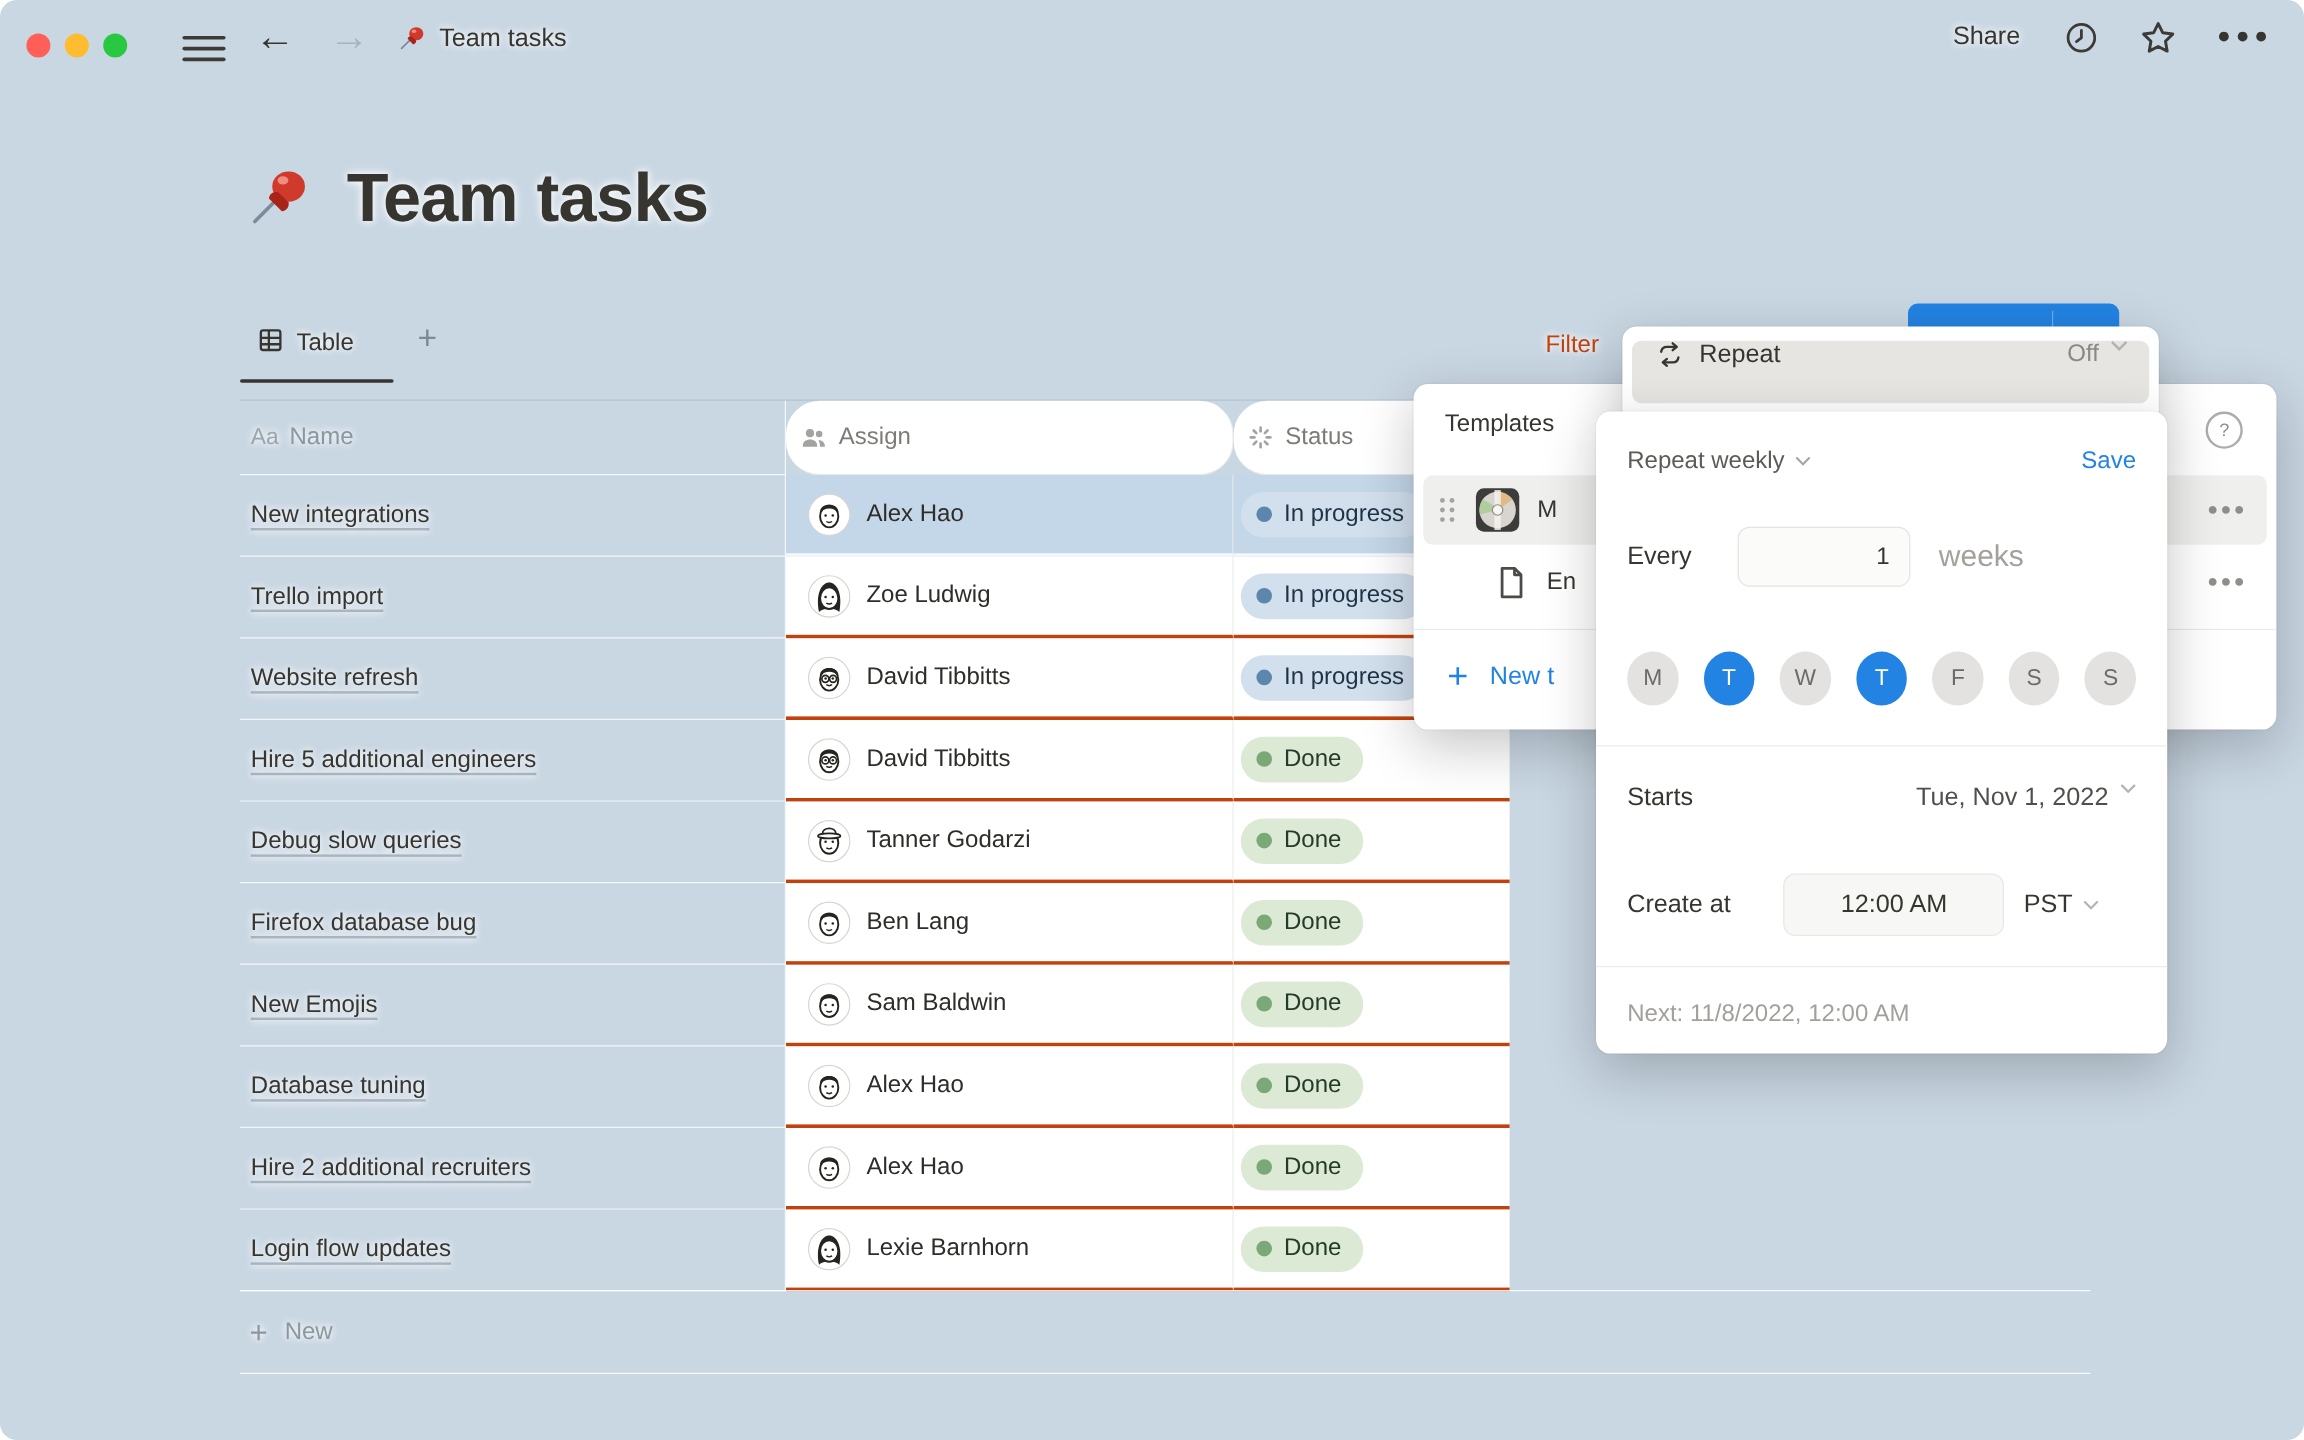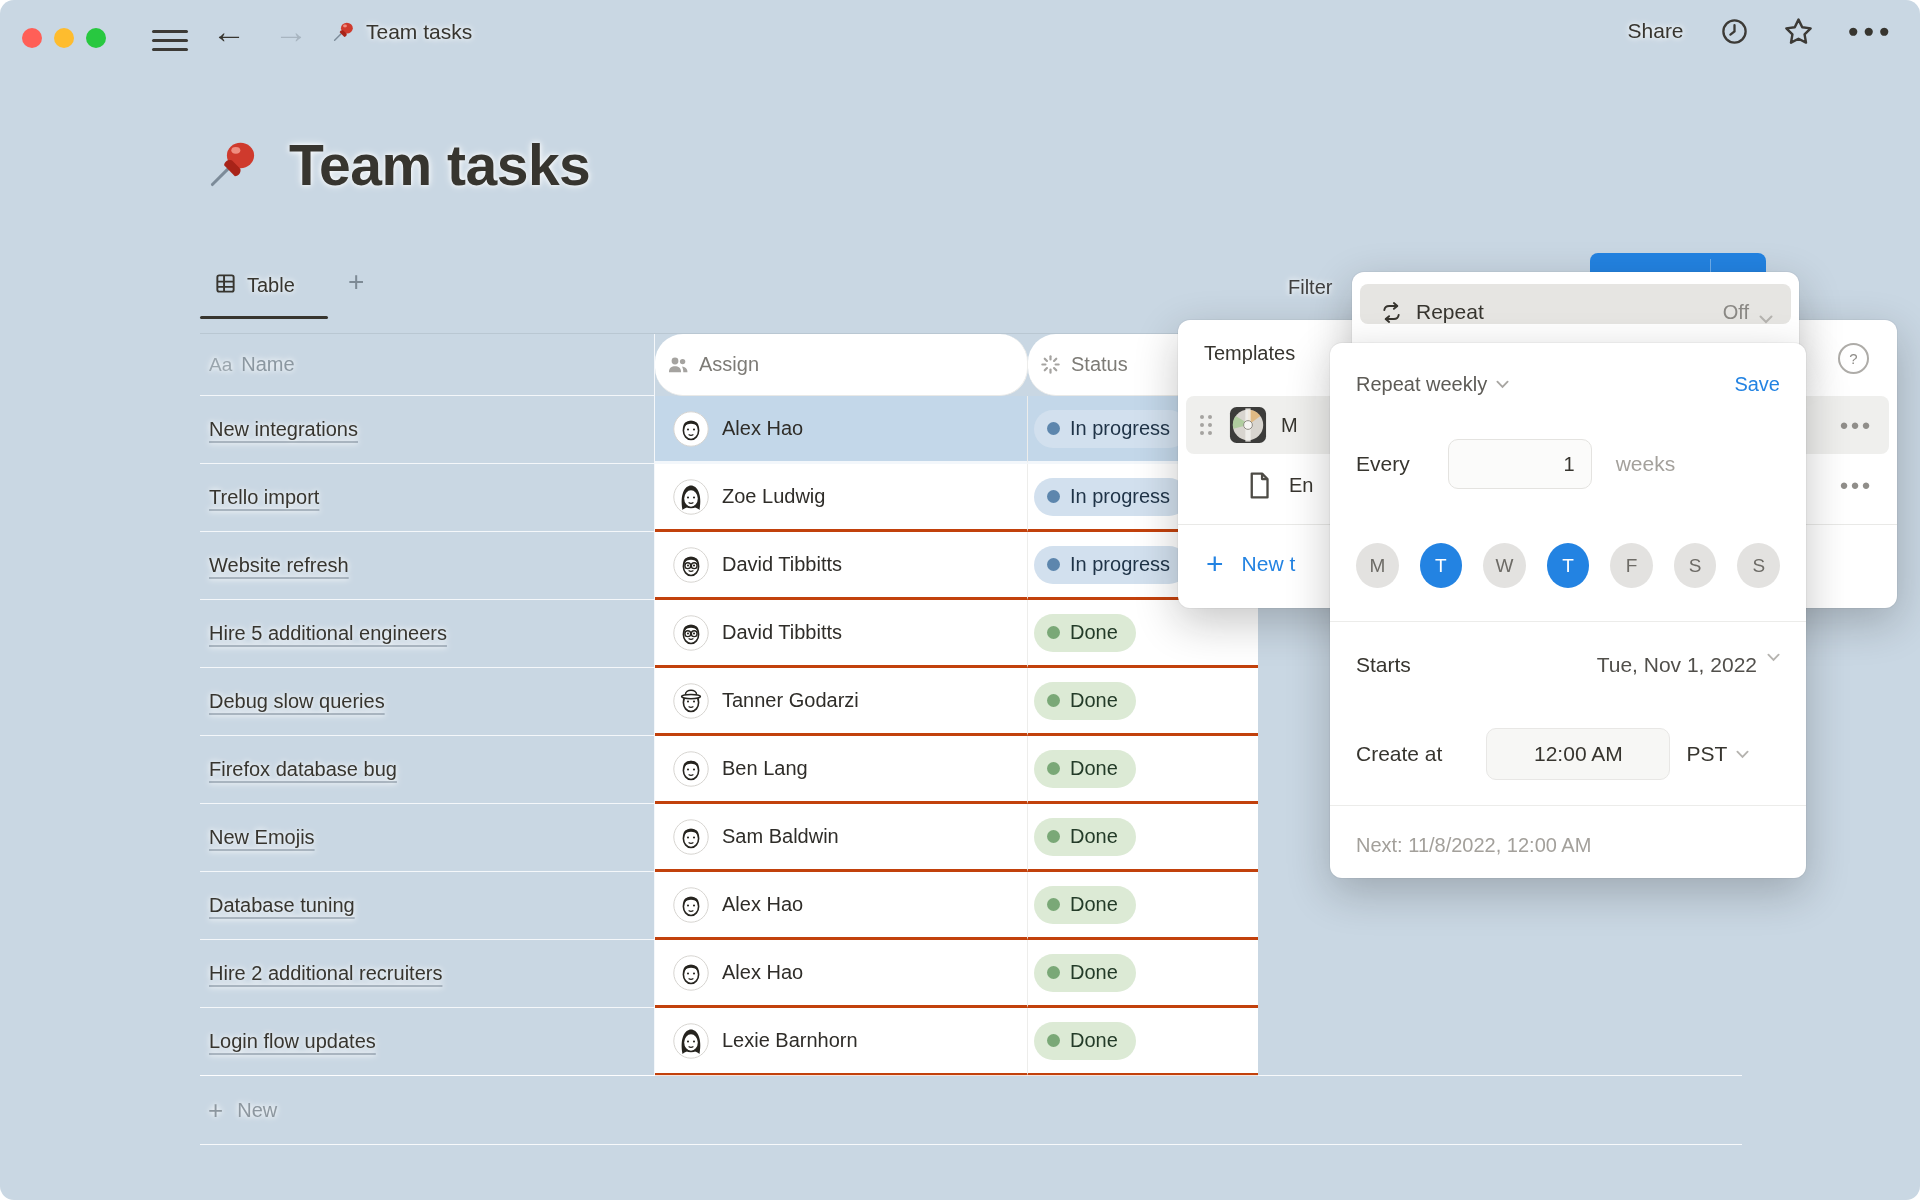--- a/index.html
+++ b/index.html
@@ -21,21 +21,21 @@
 
   
   .h1wrap{position:absolute;left:203px;top:132px;display:flex;align-items:center;}
   .h1wrap h1{font-size:57px;font-weight:700;margin:0 0 0 26px;letter-spacing:-.5px;}
 
   
   .tab{position:absolute;left:214px;top:272px;display:flex;align-items:center;cursor:pointer;}
   .tab .lbl{font-size:20px;margin-left:10px;}
   .tab-underline{position:absolute;left:200px;top:316px;width:128px;height:3px;background:#37352f;border-radius:2px;}
   .addview{position:absolute;left:348px;top:266px;font-size:28px;color:#7d8a95;cursor:pointer;}
-  .tool-lbl{position:absolute;top:276px;font-size:20px;color:#404040;cursor:pointer;}
+  .tool-lbl{position:absolute;top:276px;font-size:20px;color:#c2410c;cursor:pointer;}
   .newbtn{position:absolute;left:1590px;top:253px;width:176px;height:46px;background:#2383e2;border-radius:8px;z-index:1;cursor:pointer;}
   .newbtn i{position:absolute;left:120px;top:6px;bottom:6px;width:1px;background:rgba(255,255,255,.35);}
 
   
   .table{position:absolute;left:200px;top:333px;border-top:1px solid #b9c7d2;}
   .table-topline{position:absolute;left:200px;top:333px;width:1542px;height:1px;background:#b9c7d2;}
   .thead,.trow{display:grid;grid-template-columns:455px 373px 230px;}
   .thead{height:62px;}
   .trow{height:68px;}
   .cell{display:flex;align-items:center;overflow:hidden;}
@@ -73,36 +73,36 @@
   .draghandle{width:15px;display:grid;grid-template-columns:repeat(2,4px);gap:4px;margin:0 0 0 14px;cursor:grab;}
   .draghandle i{width:4px;height:4px;border-radius:50%;background:#a5a3a0;}
   .tpl-item .lbl{font-size:20px;margin-left:14px;}
   .tpl-more{position:absolute;right:18px;width:46px;text-align:center;font-size:15px;letter-spacing:2px;color:#908e8a;cursor:pointer;}
   .tpl-div{position:absolute;left:0;right:0;top:204px;height:1px;background:#e9e9e7;}
   .tpl-new{position:absolute;left:8px;right:8px;top:212px;height:64px;display:flex;align-items:center;color:#2383e2;cursor:pointer;}
   .tpl-new .plus{font-size:30px;margin:0 18px 0 20px;}
   .tpl-new .lbl{font-size:21px;}
 
   .sliver{left:1352px;top:272px;width:447px;height:86px;z-index:3;}
-  .repeat-item{position:absolute;left:8px;right:8px;top:12px;height:40px;background:#e6e5e2;border-radius:8px;
-    display:flex;align-items:flex-end;padding:0 18px 0 20px;box-sizing:border-box;cursor:pointer;}
+  .repeat-item{position:absolute;left:8px;right:8px;top:12px;height:52px;background:#e6e5e2;border-radius:8px;
+    display:flex;align-items:flex-start;padding:0 18px 0 20px;box-sizing:border-box;cursor:pointer;}
   .repeat-item .lbl{font-size:21px;margin-left:13px;}
   .repeat-item .off{margin-left:auto;font-size:20px;color:#8a8884;margin-right:10px;}
 
   .cfg{left:1330px;top:343px;width:476px;height:535px;z-index:4;}
   .cfg .row{position:absolute;left:26px;right:26px;display:flex;align-items:center;}
   .freqrow{top:22px;height:38px;}
   .freq{font-size:20px;color:#5d5b56;display:flex;align-items:center;cursor:pointer;}
   .freq svg{margin-left:9px;}
   .save{margin-left:auto;font-size:20px;color:#2383e2;cursor:pointer;}
   .everyrow{top:94px;height:54px;}
   .every-lbl{font-size:21px;}
   .numbox{width:144px;height:50px;background:#fbfbfa;border:1px solid #e4e3e0;border-radius:10px;margin-left:38px;
     display:flex;align-items:center;justify-content:flex-end;padding-right:16px;box-sizing:border-box;font-size:20px;cursor:text;}
-  .weeks{font-size:21px;color:#a4a19c;margin-left:24px;}
+  .weeks{font-size:25px;color:#a4a19c;margin-left:24px;}
   .daysrow{top:200px;height:45px;gap:21px;}
   .day{width:45px;height:45px;border-radius:50%;display:flex;align-items:center;justify-content:center;
     font-size:19px;cursor:pointer;background:#e3e2e0;color:#6d6b66;}
   .day.on{background:#2383e2;color:#fff;}
   .cfg-div{position:absolute;left:0;right:0;height:1px;background:#ececea;}
   .startsrow{top:300px;height:44px;}
   .dark-lbl{font-size:21px;color:#37352f;}
   .dd-value{margin-left:auto;display:flex;align-items:flex-start;font-size:21px;color:#514f4b;cursor:pointer;}
   .dd-value svg{margin-left:10px;}
   .createrow{top:384px;height:54px;}

